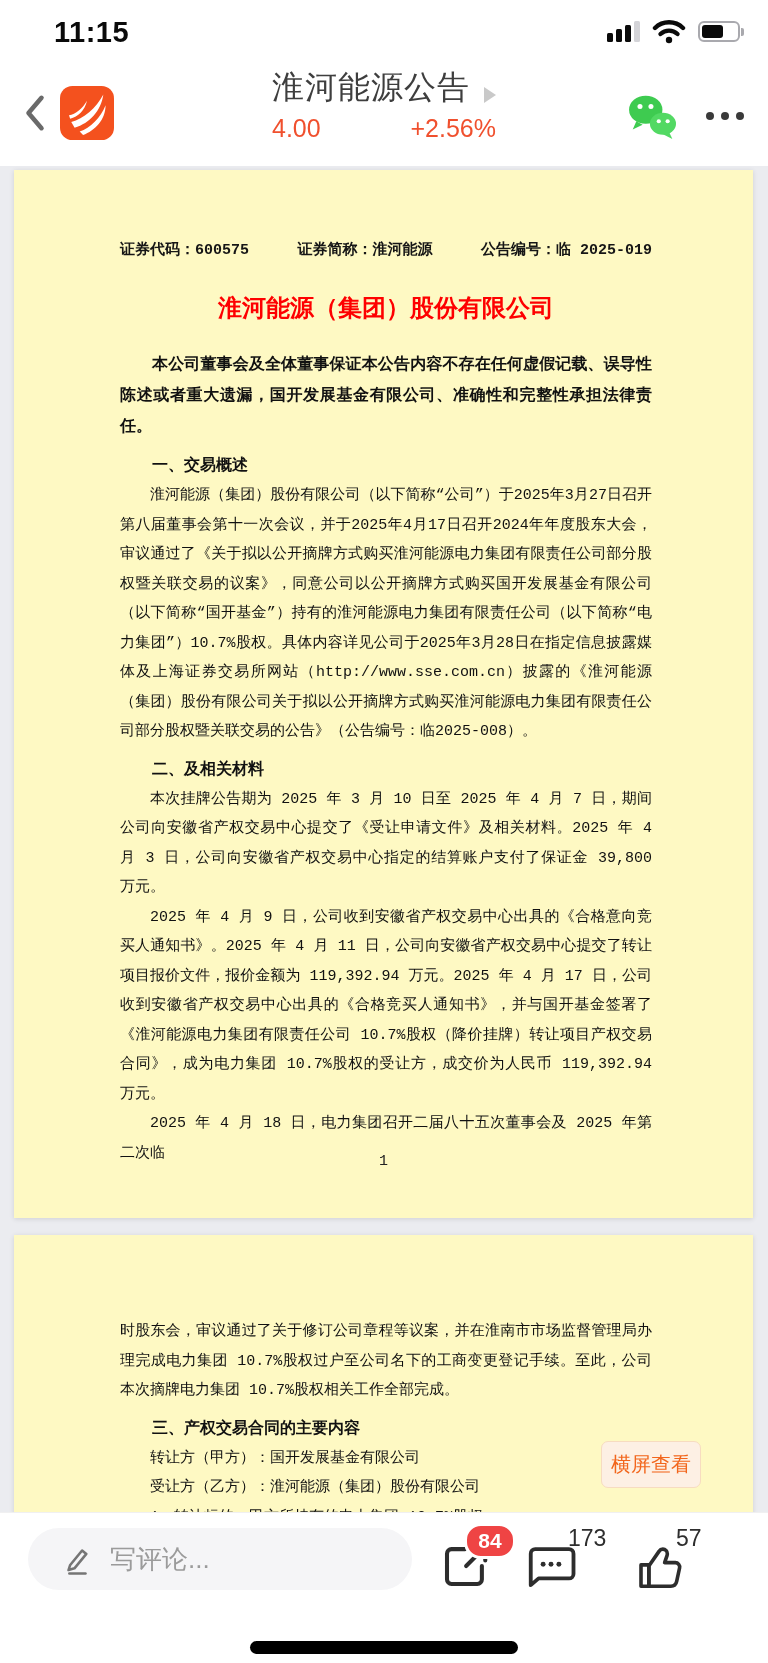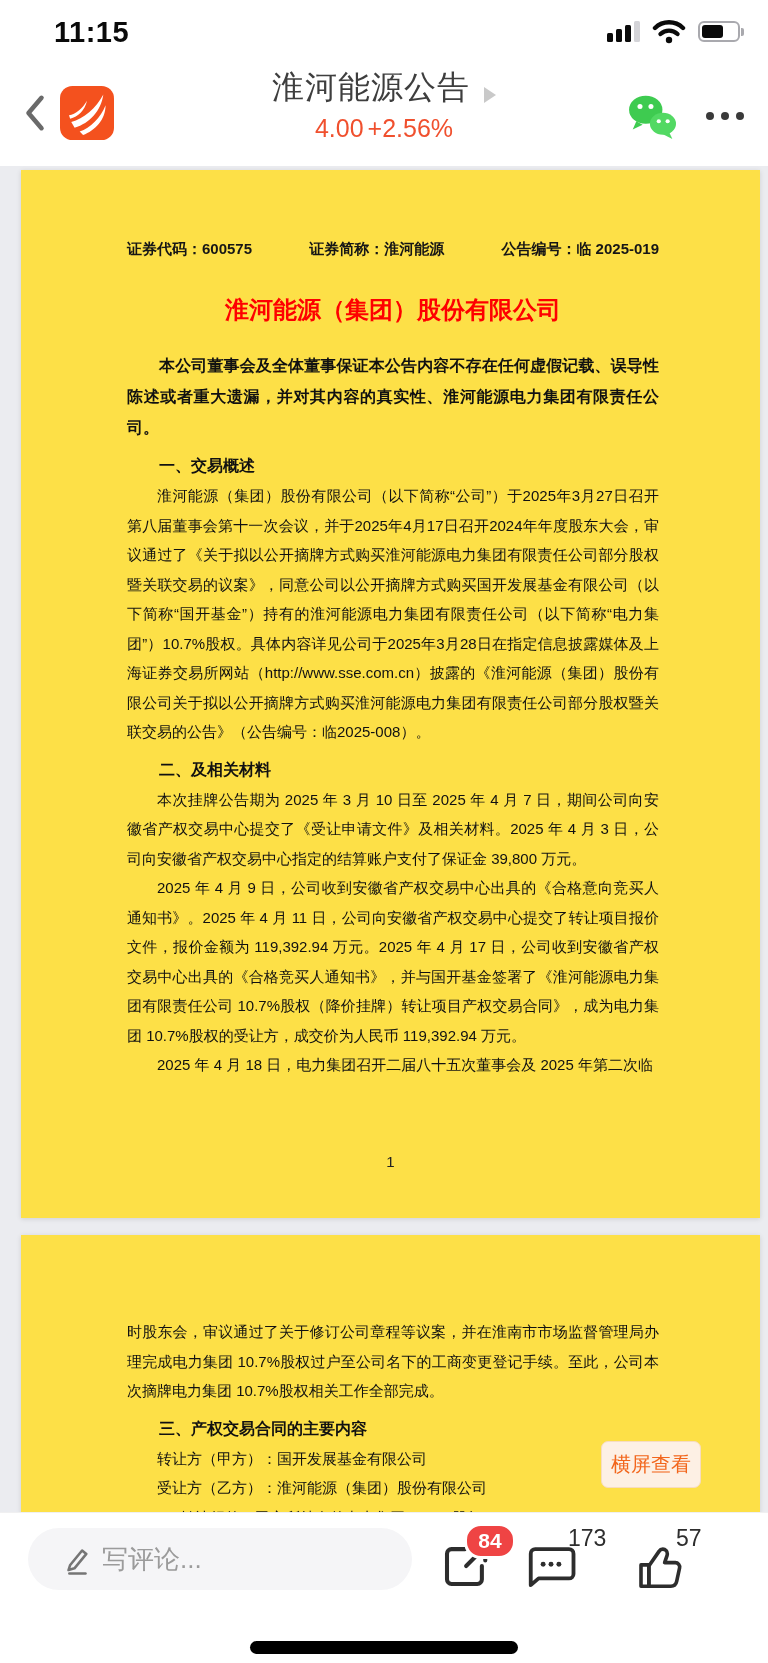--- a/index.html
+++ b/index.html
@@ -18,48 +18,48 @@
   .battery .fill{position:absolute;left:2px;top:2px;width:21px;height:13px;background:#0a0a0a;border-radius:3px;}
   .battery .nub{position:absolute;right:-6px;top:5px;width:3px;height:8px;background:#a9a9ae;border-radius:0 2px 2px 0;}
 
   
   .nav{position:absolute;left:0;top:60px;width:768px;height:106px;background:#fff;}
   .nav-left{position:absolute;left:22px;top:26px;display:flex;align-items:center;gap:12px;}
   .nav-center{position:absolute;left:50%;top:6px;transform:translateX(-50%);text-align:center;cursor:pointer;}
   .nav-title-row{display:flex;align-items:center;justify-content:center;}
   .nav-title{font-size:32px;color:#3e3e3e;font-weight:500;letter-spacing:1px;}
   .play-tri{width:0;height:0;border-left:12px solid #c9c9c9;border-top:8px solid transparent;border-bottom:8px solid transparent;margin-left:14px;margin-top:14px;}
-  .nav-price-row{margin-top:4px;font-size:25px;color:#f0502e;display:flex;justify-content:center;gap:4px;}
+  .nav-price-row{margin-top:4px;font-size:25px;color:#f0502e;display:flex;justify-content:space-between;gap:4px;}
   .nav-right{position:absolute;right:24px;top:32px;display:flex;align-items:center;gap:26px;}
   .dots{display:flex;gap:7px;align-items:center;padding:6px 0;}
   .dots i{width:8px;height:8px;border-radius:50%;background:#3a3a3a;display:block;}
 
   
   .content{position:absolute;left:0;top:166px;width:768px;height:1497px;background:#ebecf0;}
-  .page{position:absolute;left:14px;width:739px;background:#fde047;box-shadow:0 1px 5px rgba(0,0,0,.12);box-sizing:border-box;
-        font-family:Liberation Sans, sans-serif;color:#111;margin-left:7px;}
+  .page{position:absolute;left:14px;width:739px;background:#fef9c3;box-shadow:0 1px 5px rgba(0,0,0,.12);box-sizing:border-box;
+        font-family:Liberation Mono, monospace;color:#111;}
   .page1{top:4px;height:1048px;padding:0 101px 0 106px;}
   .page2{top:1069px;height:279px;padding:82px 101px 0 106px;overflow:hidden;}
   .meta-row{display:flex;justify-content:space-between;padding-top:70px;font-size:15px;font-weight:700;color:#161616;}
   .doc-title{margin-top:32px;text-align:center;color:#fe0000;font-weight:700;font-size:24px;line-height:37px;}
   .disclaimer{margin:22px 0 0 0;font-size:16px;font-weight:700;line-height:31px;text-align:justify;text-indent:2em;}
   .heading{margin:8px 0 0 0;font-size:16px;font-weight:700;line-height:30px;text-indent:2em;}
   .para{margin:0;font-size:15px;line-height:29.5px;text-align:justify;text-indent:2em;}
   .para.noindent{text-indent:0;}
   .page-num{position:absolute;left:0;right:0;bottom:48px;text-align:center;font-size:15px;color:#222;}
 
   
   .landscape-btn{position:absolute;left:601px;top:1441px;width:100px;height:47px;background:#fdf0e4;
     border:1px solid #f7dcc0;border-radius:7px;color:#f2661c;font-size:20px;font-family:"Liberation Sans","DejaVu Sans",sans-serif;
     display:flex;align-items:center;justify-content:center;padding:0;cursor:pointer;z-index:5;}
 
   
   .comment-bar{position:absolute;left:0;top:1512px;width:768px;height:151px;background:#fff;border-top:1px solid #f0f0f1;z-index:6;}
   .comment-input{position:absolute;left:28px;top:15px;width:384px;height:62px;background:#f5f5f7;border-radius:31px;
-    display:flex;align-items:center;gap:8px;padding-left:32px;box-sizing:border-box;cursor:text;}
+    display:flex;align-items:center;gap:16px;padding-left:32px;box-sizing:border-box;cursor:text;}
   .comment-ph{font-size:26px;color:#9b9b9b;}
   .action{position:absolute;top:26px;width:56px;height:62px;cursor:pointer;}
   .action.share{left:438px;}
   .action.comments{left:524px;}
   .action.likes{left:632px;}
   .badge{position:absolute;top:-16px;left:26px;min-width:26px;padding:2px 10px;background:#ef4444;color:#fff;
     font-size:21px;font-weight:700;text-align:center;border-radius:17px;border:3px solid #fff;line-height:26px;}
   .count{position:absolute;top:-14px;left:44px;font-size:23px;font-weight:500;color:#2e2e2e;white-space:nowrap;}
   .home-indicator{position:absolute;left:50%;transform:translateX(-50%);bottom:10px;width:268px;height:13px;border-radius:7px;background:#000;}
 </style>
@@ -134,21 +134,21 @@
 
     <div class="page page1">
       <div class="meta-row">
         <span>证券代码：600575</span>
         <span>证券简称：淮河能源</span>
         <span>公告编号：临 2025-019</span>
       </div>
       <div class="doc-title">
         <div>淮河能源（集团）股份有限公司</div>
       </div>
-      <p class="disclaimer">本公司董事会及全体董事保证本公告内容不存在任何虚假记载、误导性陈述或者重大遗漏，并对其内容的真实性、淮河能源电力集团有限责任公司。</p>
+      <p class="disclaimer">本公司董事会及全体董事保证本公告内容不存在任何虚假记载、误导性陈述或者重大遗漏，国开发展基金有限公司、准确性和完整性承担法律责任。</p>
       <p class="heading">一、交易概述</p>
       <p class="para">淮河能源（集团）股份有限公司（以下简称“公司”）于2025年3月27日召开第八届董事会第十一次会议，并于2025年4月17日召开2024年年度股东大会，审议通过了《关于拟以公开摘牌方式购买淮河能源电力集团有限责任公司部分股权暨关联交易的议案》，同意公司以公开摘牌方式购买国开发展基金有限公司（以下简称“国开基金”）持有的淮河能源电力集团有限责任公司（以下简称“电力集团”）10.7%股权。具体内容详见公司于2025年3月28日在指定信息披露媒体及上海证券交易所网站（http://www.sse.com.cn）披露的《淮河能源（集团）股份有限公司关于拟以公开摘牌方式购买淮河能源电力集团有限责任公司部分股权暨关联交易的公告》（公告编号：临2025-008）。</p>
       <p class="heading">二、及相关材料</p>
       <p class="para">本次挂牌公告期为 2025 年 3 月 10 日至 2025 年 4 月 7 日，期间公司向安徽省产权交易中心提交了《受让申请文件》及相关材料。2025 年 4 月 3 日，公司向安徽省产权交易中心指定的结算账户支付了保证金 39,800 万元。</p>
       <p class="para">2025 年 4 月 9 日，公司收到安徽省产权交易中心出具的《合格意向竞买人通知书》。2025 年 4 月 11 日，公司向安徽省产权交易中心提交了转让项目报价文件，报价金额为 119,392.94 万元。2025 年 4 月 17 日，公司收到安徽省产权交易中心出具的《合格竞买人通知书》，并与国开基金签署了《淮河能源电力集团有限责任公司 10.7%股权（降价挂牌）转让项目产权交易合同》，成为电力集团 10.7%股权的受让方，成交价为人民币 119,392.94 万元。</p>
       <p class="para">2025 年 4 月 18 日，电力集团召开二届八十五次董事会及 2025 年第二次临</p>
       <div class="page-num">1</div>
     </div>
 
     <div class="page page2">

